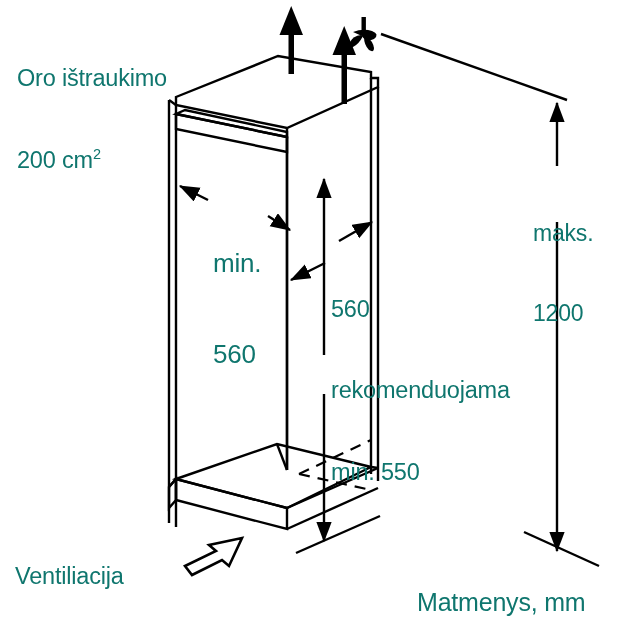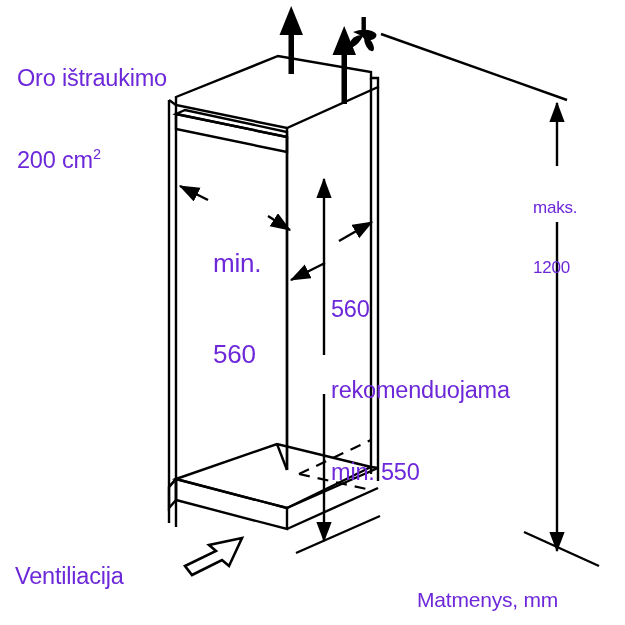--- a/index.html
+++ b/index.html
@@ -23,21 +23,21 @@
   #niche-svg {
     position: absolute;
     left: 0;
     top: 0;
     width: 625px;
     height: 625px;
   }
   .lbl {
     position: absolute;
     font-family: "Liberation Sans", sans-serif;
-    color: #6d28d9;
+    color: #0f766e;
     white-space: pre;
     line-height: 1.16;
     letter-spacing: -0.2px;
   }
   .lbl-top-left {
     left: 17px;
     top: 10px;
     font-size: 23.5px;
   }
   .lbl-bottom-left {
@@ -55,27 +55,27 @@
     top: 241px;
     font-size: 23.5px;
   }
   .lbl-1772 {
     left: 296px;
     top: 359px;
     font-size: 23.5px;
   }
   .lbl-maks {
     left: 533px;
-    top: 159px;
-    font-size: 17px;
+    top: 167px;
+    font-size: 23px;
   }
   .lbl-matmenys {
     left: 417px;
     top: 588px;
-    font-size: 21px;
+    font-size: 25px;
   }
   .sup {
     font-size: 14.5px;
     vertical-align: super;
     letter-spacing: 0;
   }
   .sup-small {
     font-size: 15px;
     vertical-align: super;
     letter-spacing: 0;

